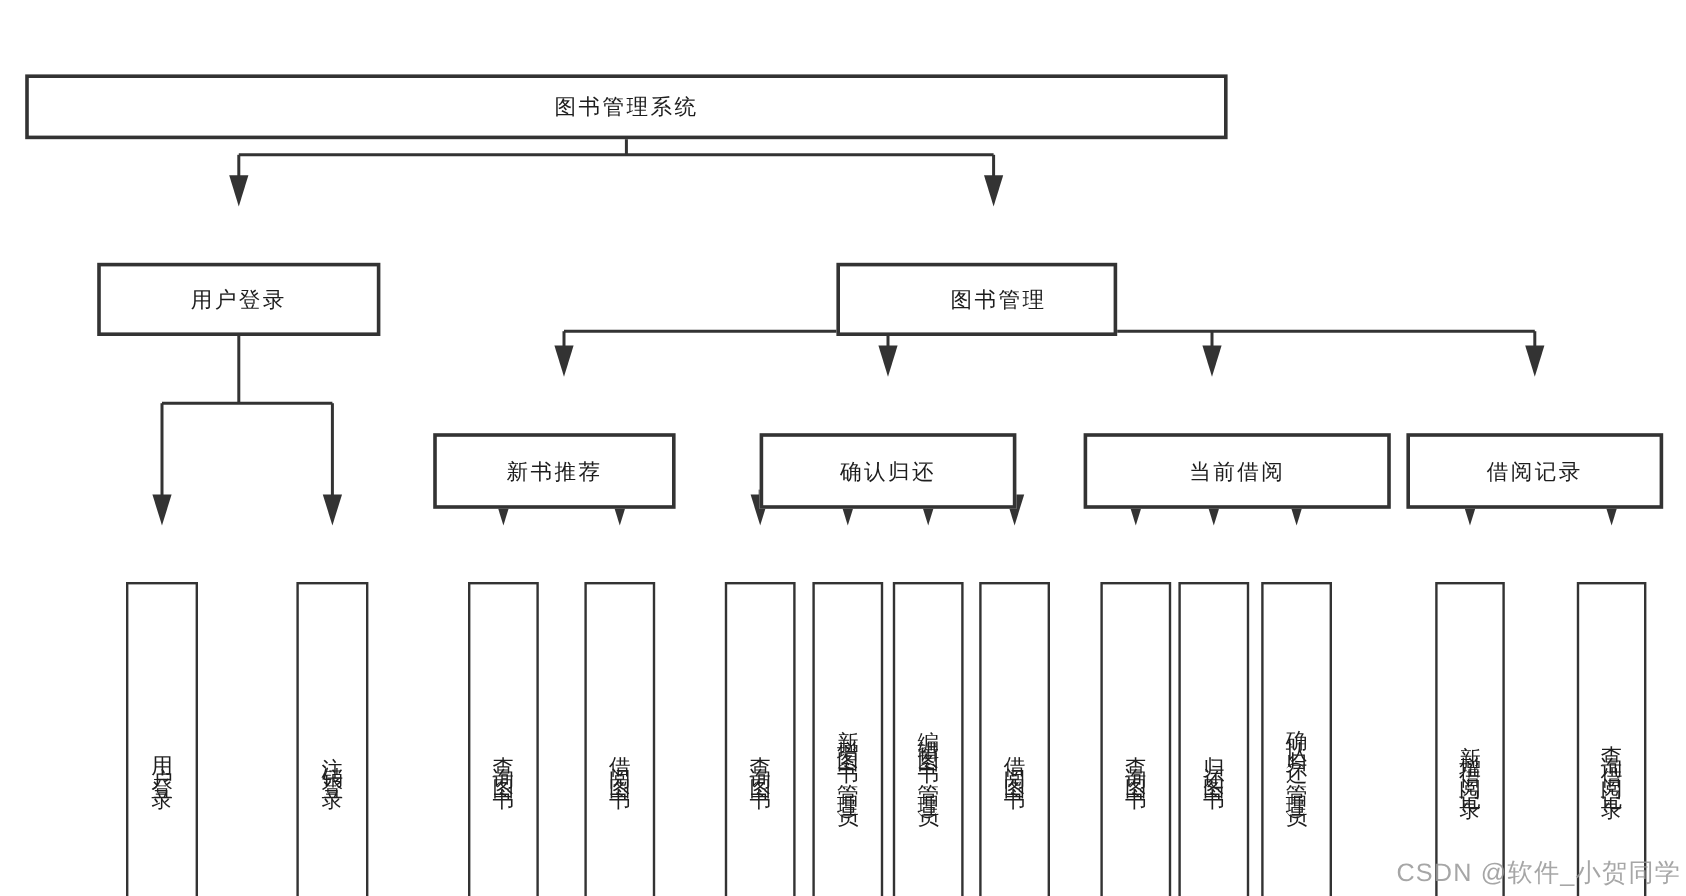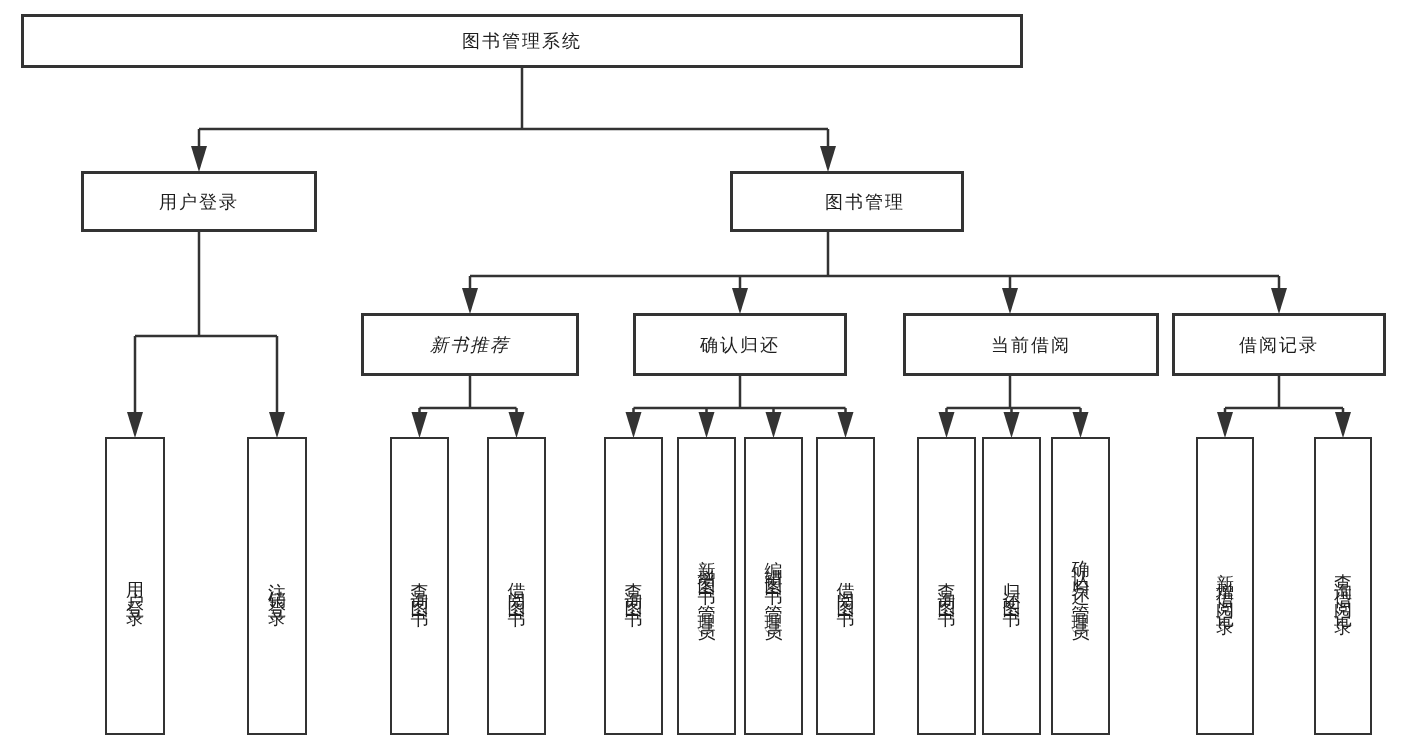--- a/index.html
+++ b/index.html
@@ -18,20 +18,21 @@
   }
   .node {
     position: absolute;
     box-sizing: border-box;
     background: #ffffff;
     display: flex;
     align-items: center;
     justify-content: center;
     color: #1d1d1d;
     text-align: center;
+    margin-top: 48px;
   }
   .node.horiz {
     border: 3px solid #333333;
     font-size: 18px;
     letter-spacing: 2px;
   }
   .node.vert {
     border: 2.5px solid #333333;
     font-size: 18px;
     writing-mode: vertical-rl;
@@ -108,24 +109,24 @@
       <line x1="1343" y1="408" x2="1343" y2="413" stroke="#333333" stroke-width="2.5"></line>
       <polygon points="1335,412 1351,412 1343,438" fill="#333333"></polygon>
     </svg>
   <div id="nodes-layer">
       <div class="node horiz" style="left: 21px; top: 14px; width: 1002px; height: 54px;">
         <span class="label">图书管理系统</span>
       </div>
       <div class="node horiz" style="left: 81px; top: 171px; width: 236px; height: 61px;">
         <span class="label">用户登录</span>
       </div>
-      <div class="node horiz" style="left: 730px; top: 171px; width: 234px; height: 61px; padding-left: 36px;">
+      <div class="node horiz" style="left: 697px; top: 171px; width: 234px; height: 61px; padding-left: 36px;">
         <span class="label">图书管理</span>
       </div>
-      <div class="node horiz" style="left: 361px; top: 313px; width: 218px; height: 63px; font-style: italic;">
+      <div class="node horiz" style="left: 361px; top: 313px; width: 202px; height: 63px;">
         <span class="label">新书推荐</span>
       </div>
       <div class="node horiz" style="left: 633px; top: 313px; width: 214px; height: 63px;">
         <span class="label">确认归还</span>
       </div>
       <div class="node horiz" style="left: 903px; top: 313px; width: 256px; height: 63px;">
         <span class="label">当前借阅</span>
       </div>
       <div class="node horiz" style="left: 1172px; top: 313px; width: 214px; height: 63px;">
         <span class="label">借阅记录</span>
@@ -163,13 +164,14 @@
       <div class="node vert" style="left: 1051px; top: 437px; width: 59px; height: 298px;">
         <span class="label">确认归还（管理员）</span>
       </div>
       <div class="node vert" style="left: 1196px; top: 437px; width: 58px; height: 298px;">
         <span class="label">新增借阅记录</span>
       </div>
       <div class="node vert" style="left: 1314px; top: 437px; width: 58px; height: 298px;">
         <span class="label">查询借阅记录</span>
       </div>
     </div>
+  <div class="watermark">CSDN @软件_小贺同学</div>
 </div>
 
 </body></html>

